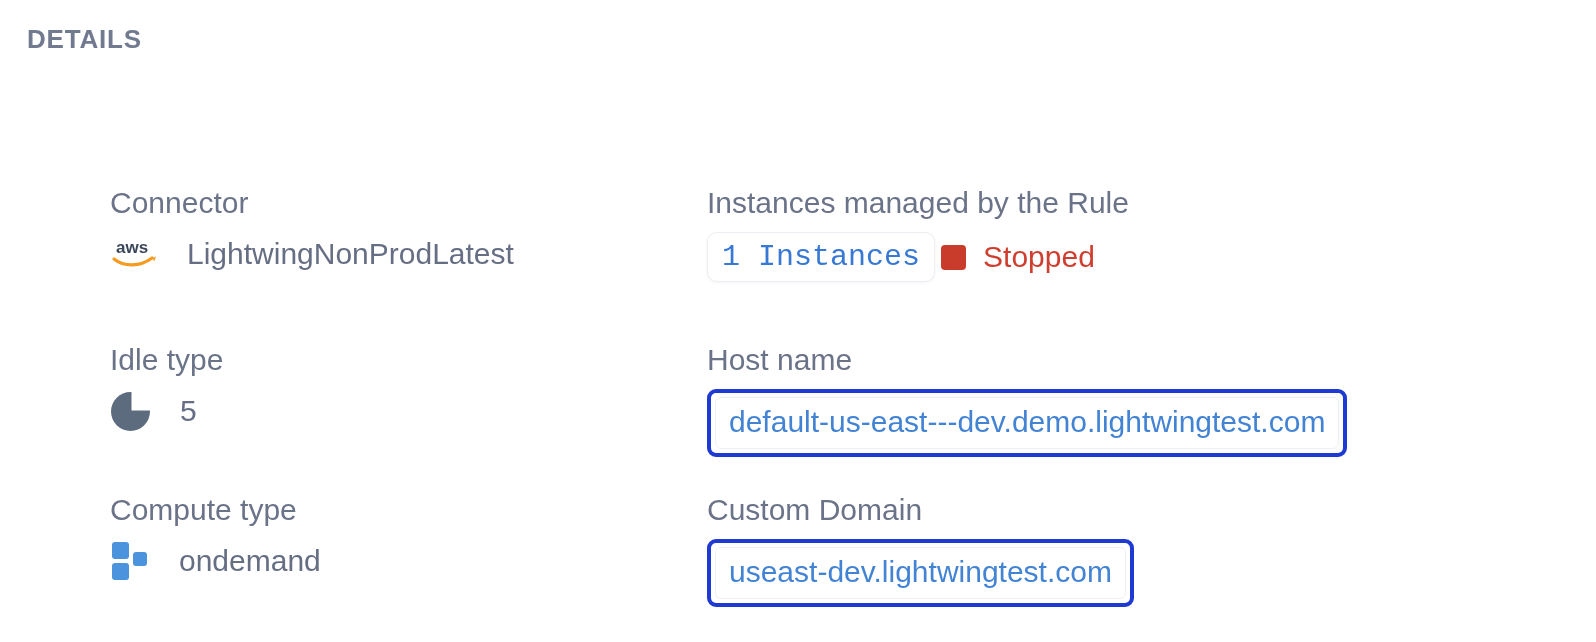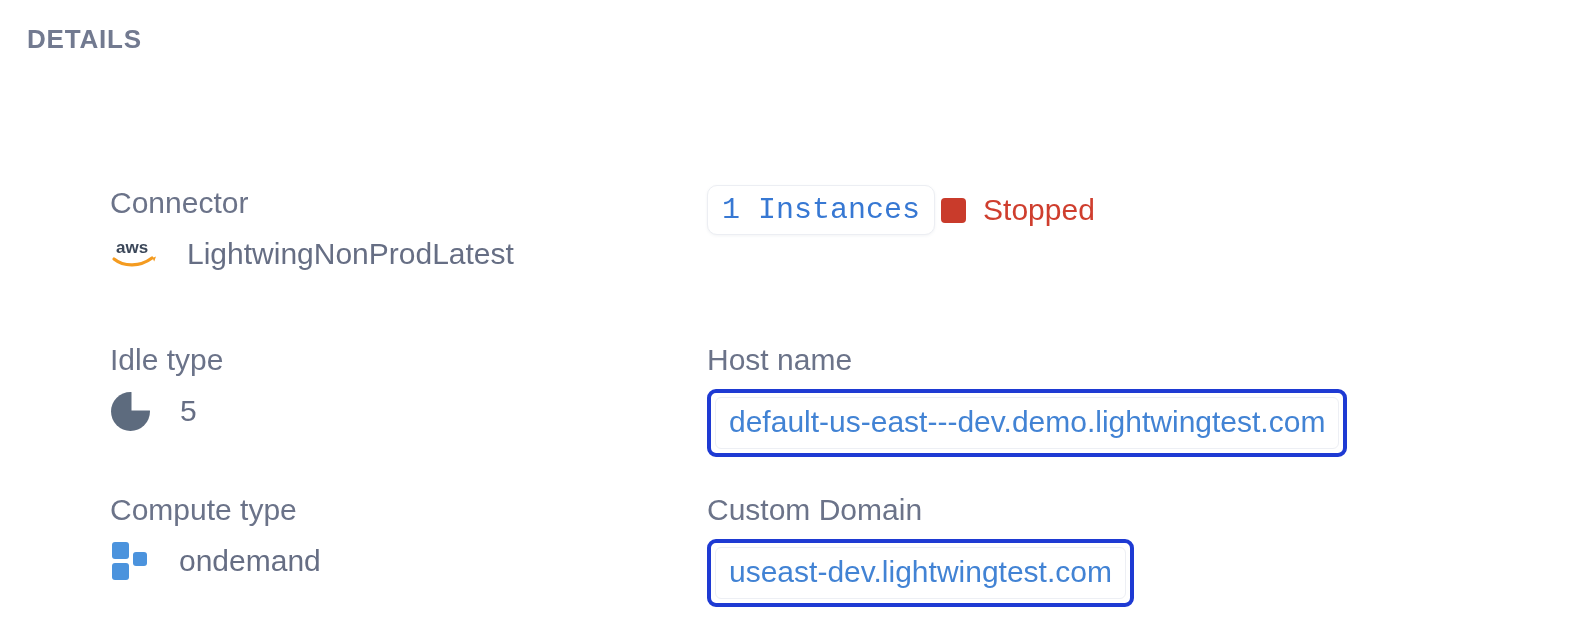--- a/index.html
+++ b/index.html
@@ -105,20 +105,21 @@
           <text x="6" y="16" font-family="Liberation Sans, sans-serif" font-size="17" font-weight="700" fill="#3b4759">aws</text>
           <path d="M4 22 C 14 30, 30 30, 42 21" stroke="#f49b20" stroke-width="3.2" fill="none" stroke-linecap="round"></path>
           <path d="M42.5 21 l3.5 -1.5 -1.8 5 z" fill="#f49b20"></path>
         </svg>
       </span>
       <span>LightwingNonProdLatest</span>
     </div>
   </div>
 
   <div class="field">
+    <div class="field-label">Instances managed by the Rule</div>
     <div class="instances-row">
       <span class="instances-chip">1 Instances</span>
       <span class="stopped-square"></span>
       <span class="stopped-text">Stopped</span>
     </div>
   </div>
 
   <div class="field">
     <div class="field-label">Idle type</div>
     <div class="field-value">

